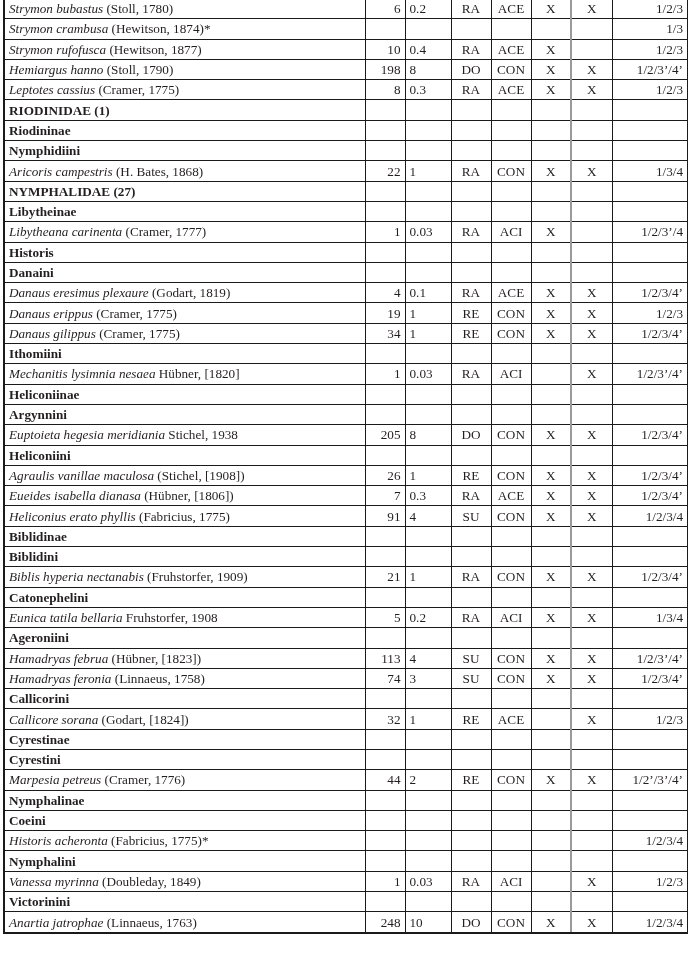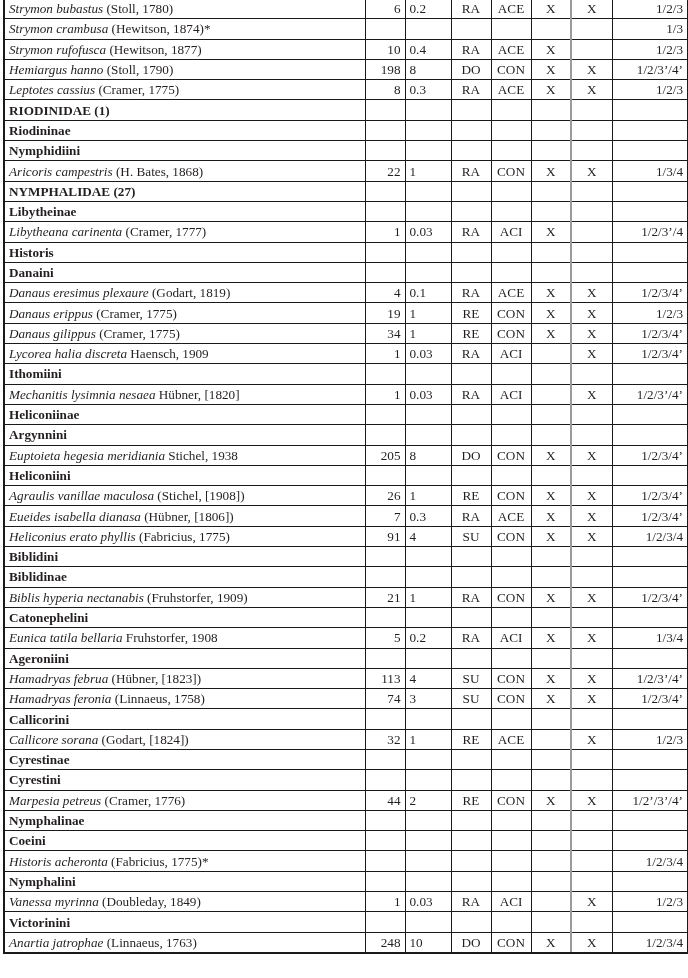--- a/index.html
+++ b/index.html
@@ -217,30 +217,20 @@
       <tr class="species-row">
         <td class="name"><span class="sp">Danaus gilippus</span><span> (Cramer, 1775)</span></td>
         <td class="num">34</td>
         <td class="pct">1</td>
         <td class="ctr">RE</td>
         <td class="ctr">CON</td>
         <td class="ctr">X</td>
         <td class="x2">X</td>
         <td class="per">1/2/3/4’</td>
       </tr>
-      <tr class="species-row">
-        <td class="name"><span class="sp">Lycorea halia discreta</span><span> Haensch, 1909</span></td>
-        <td class="num">1</td>
-        <td class="pct">0.03</td>
-        <td class="ctr">RA</td>
-        <td class="ctr">ACI</td>
-        <td class="ctr"></td>
-        <td class="x2">X</td>
-        <td class="per">1/2/3/4’</td>
-      </tr>
       <tr class="group">
         <td class="name">Ithomiini</td>
         <td></td>
         <td></td>
         <td></td>
         <td></td>
         <td></td>
         <td class="x2"></td>
         <td></td>
       </tr>
@@ -318,31 +308,31 @@
         <td class="name"><span class="sp">Heliconius erato phyllis</span><span> (Fabricius, 1775)</span></td>
         <td class="num">91</td>
         <td class="pct">4</td>
         <td class="ctr">SU</td>
         <td class="ctr">CON</td>
         <td class="ctr">X</td>
         <td class="x2">X</td>
         <td class="per">1/2/3/4</td>
       </tr>
       <tr class="group">
+        <td class="name">Biblidinae</td>
+        <td></td>
+        <td></td>
+        <td></td>
+        <td></td>
+        <td></td>
+        <td class="x2"></td>
+        <td></td>
+      </tr>
+      <tr class="group">
         <td class="name">Biblidini</td>
-        <td></td>
-        <td></td>
-        <td></td>
-        <td></td>
-        <td></td>
-        <td class="x2"></td>
-        <td></td>
-      </tr>
-      <tr class="group">
-        <td class="name">Biblidinae</td>
         <td></td>
         <td></td>
         <td></td>
         <td></td>
         <td></td>
         <td class="x2"></td>
         <td></td>
       </tr>
       <tr class="species-row">
         <td class="name"><span class="sp">Biblis hyperia nectanabis</span><span> (Fruhstorfer, 1909)</span></td>

